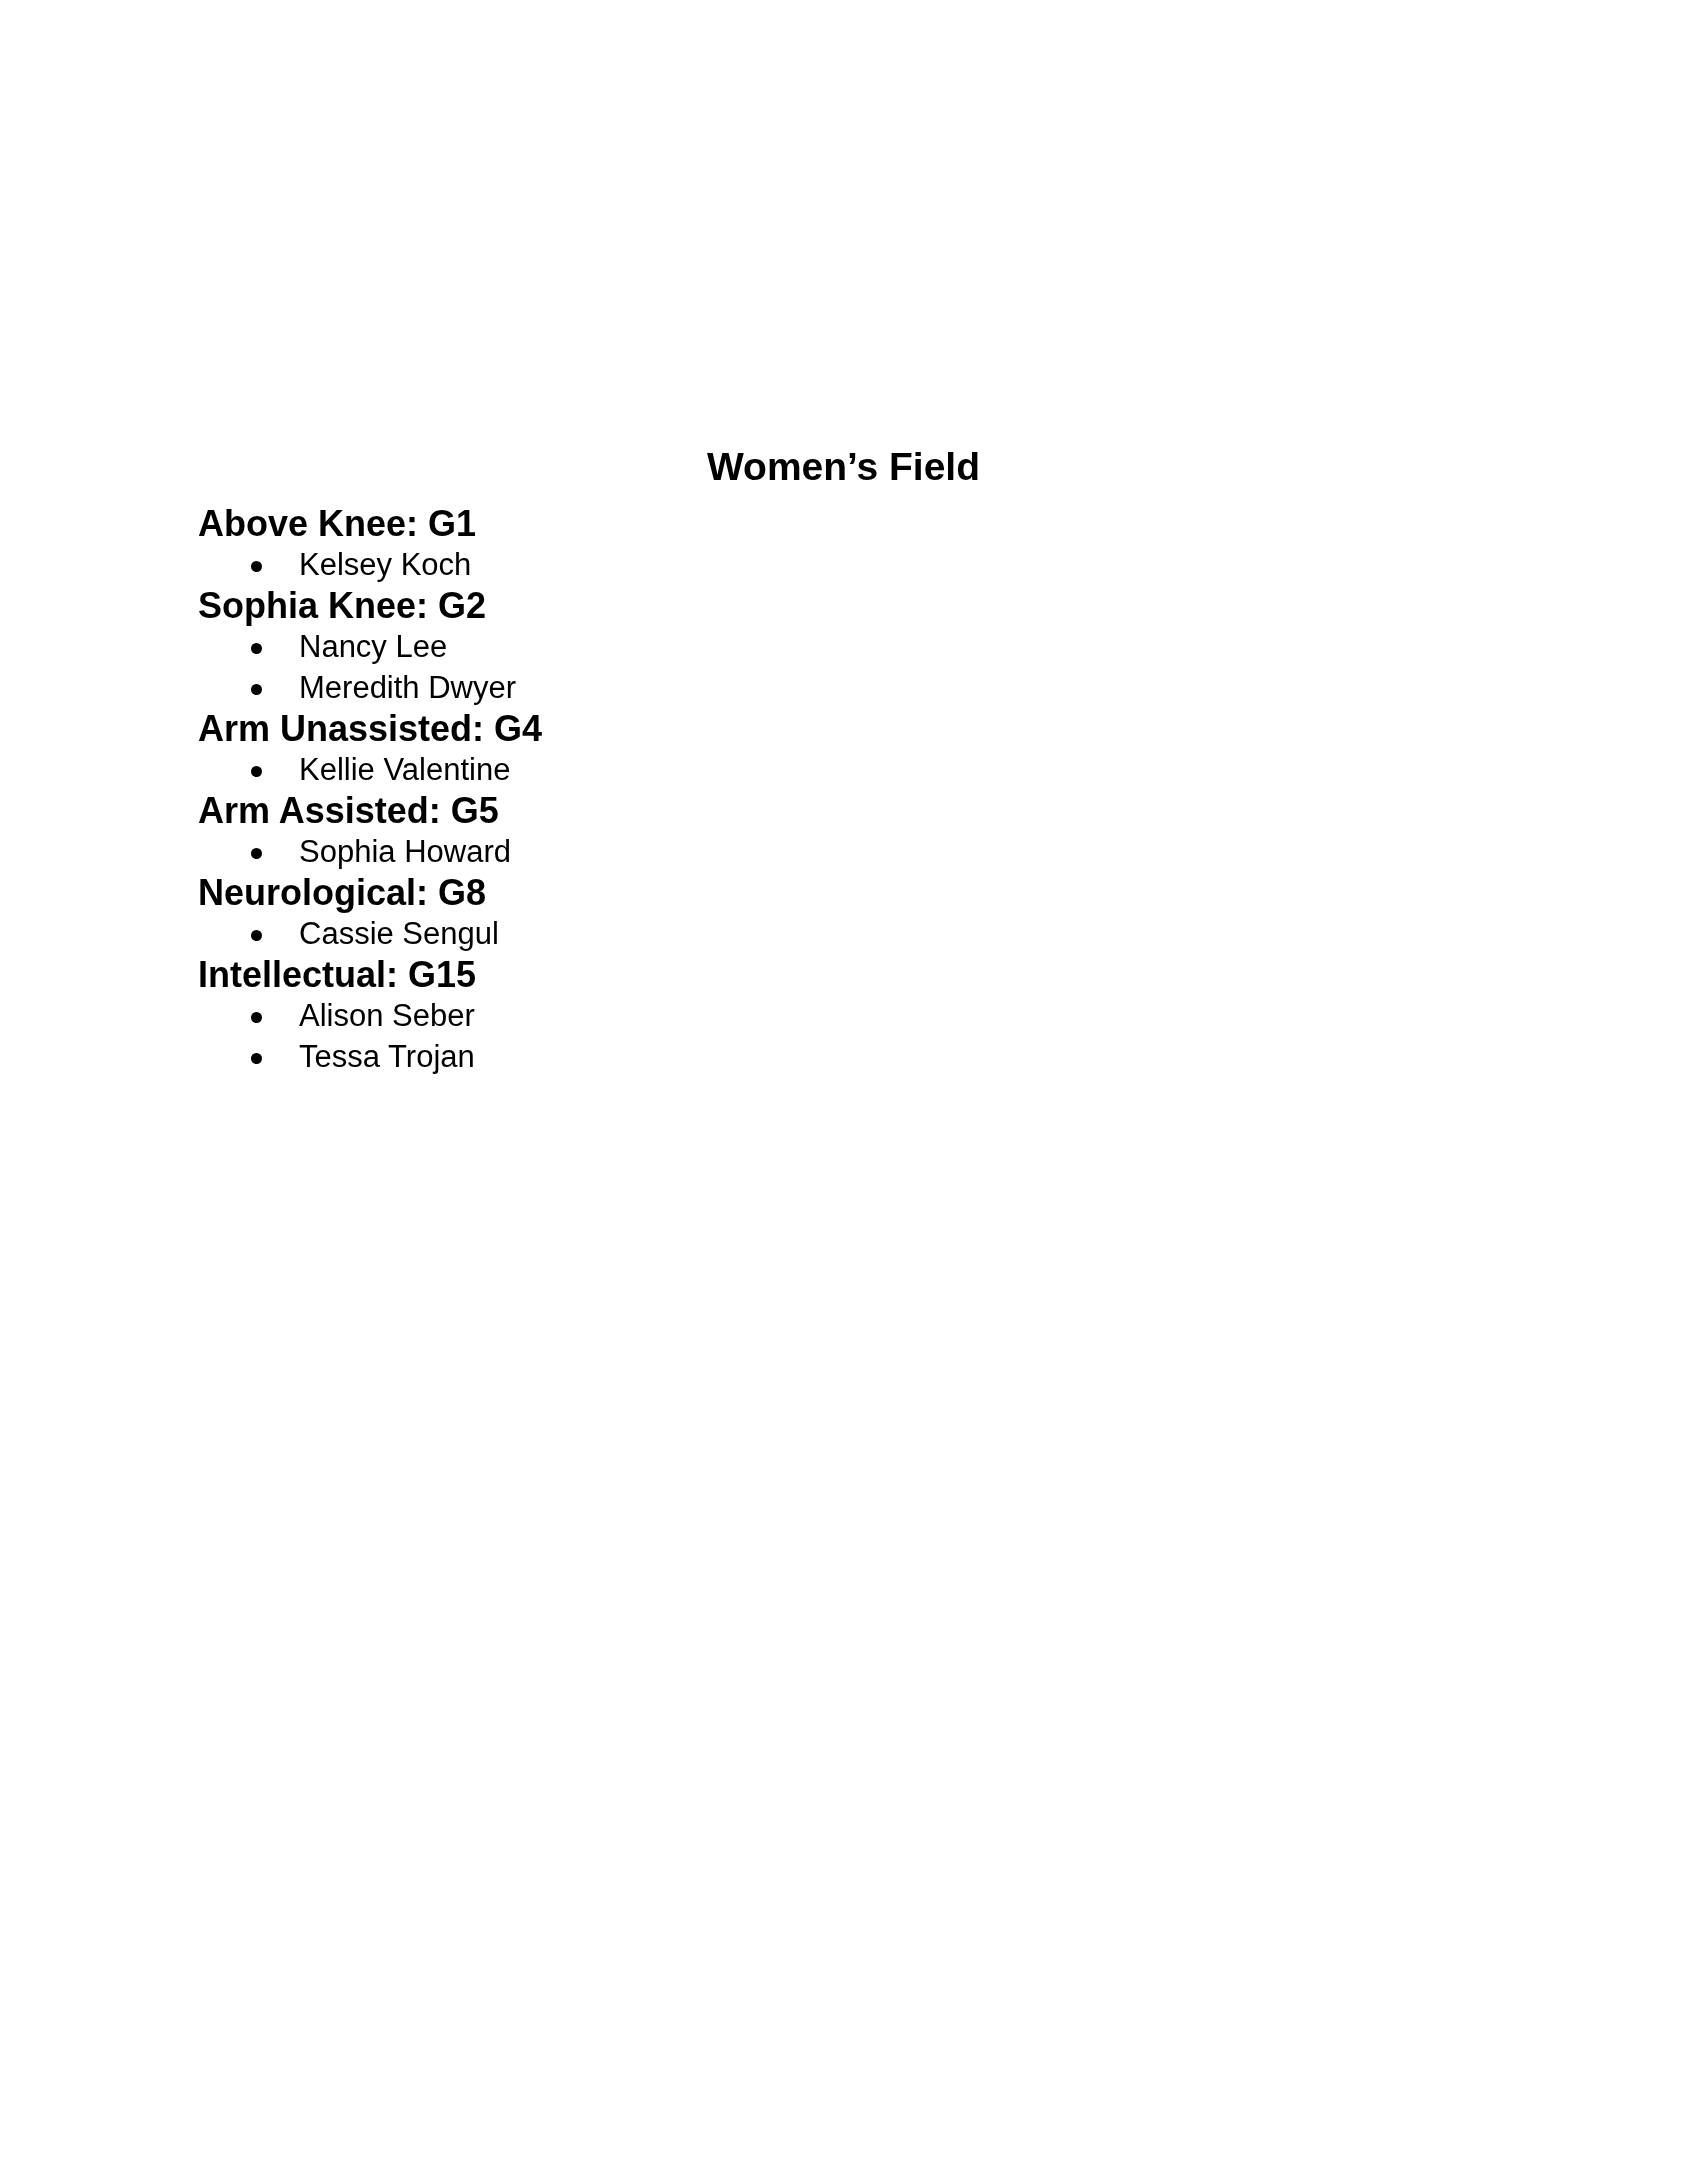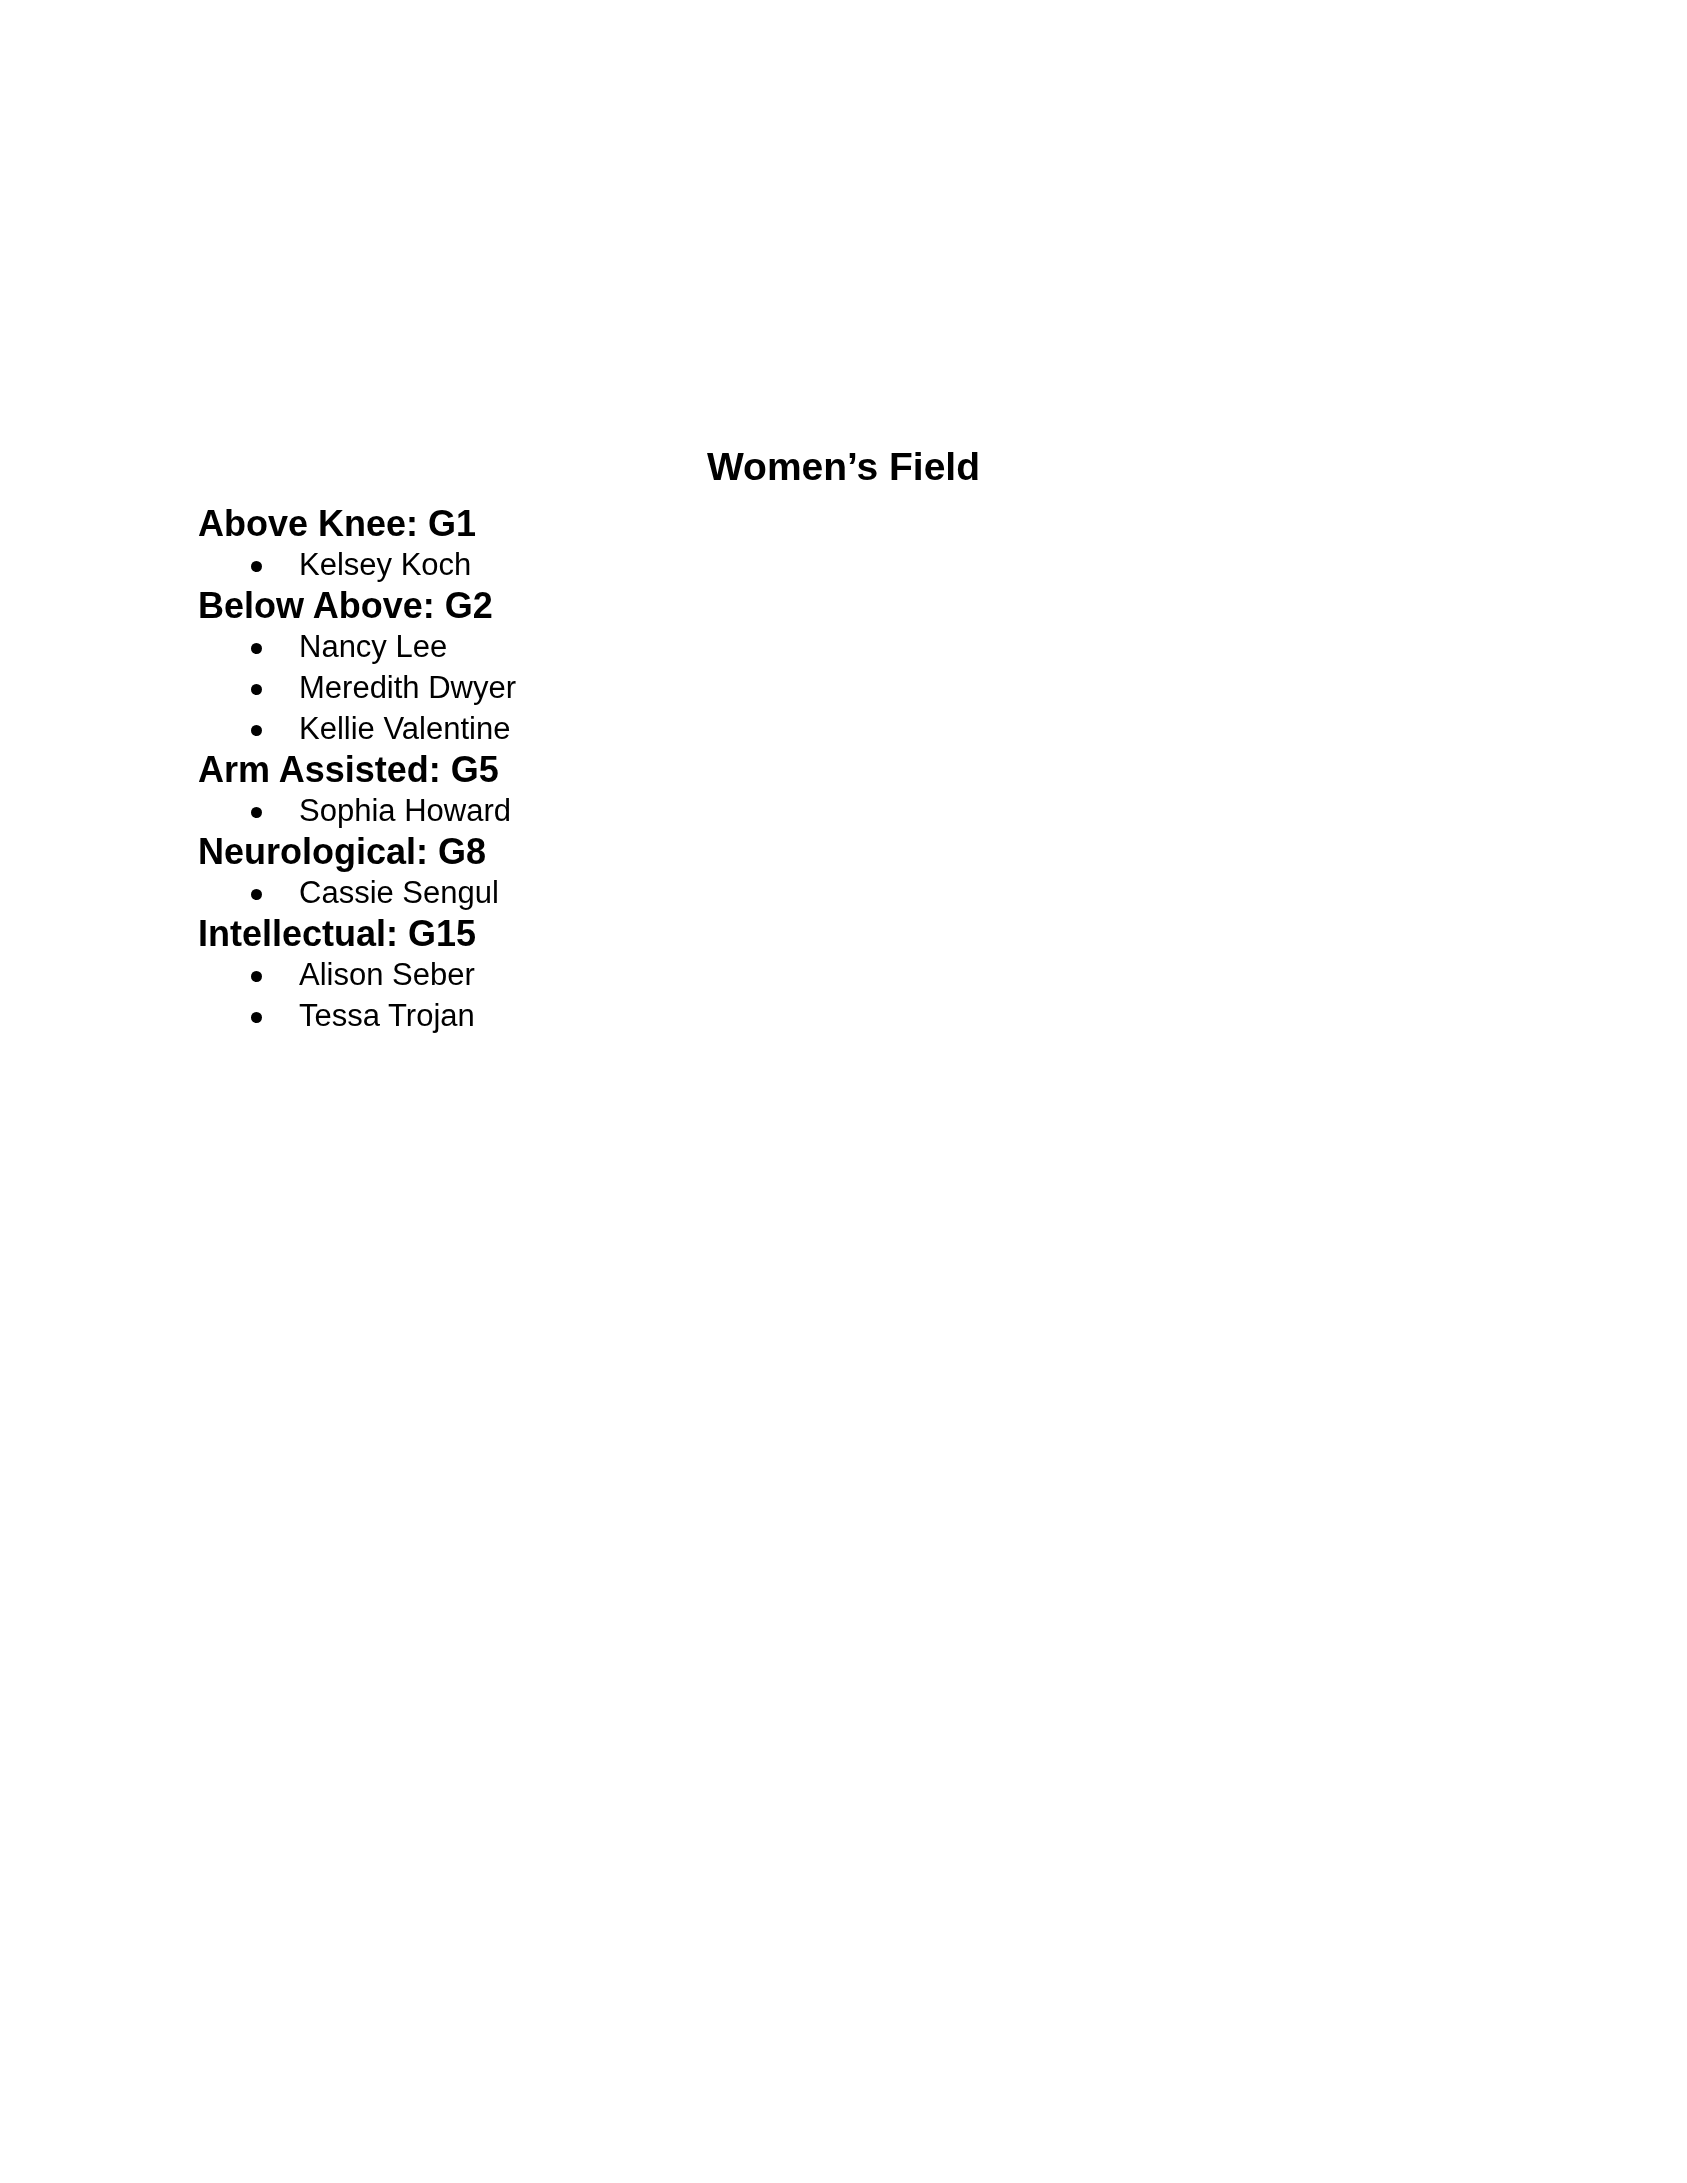--- a/index.html
+++ b/index.html
@@ -73,32 +73,33 @@
 
     <div class="group">
       <h2 class="heading">Above Knee: G1</h2>
       <div class="item">
         <span class="bullet"></span>
         <span class="name">Kelsey Koch</span>
       </div>
     </div>
 
     <div class="group">
-      <h2 class="heading">Below Above: G2</h2>
+      <h2 class="heading">Sophia Knee: G2</h2>
       <div class="item">
         <span class="bullet"></span>
         <span class="name">Nancy Lee</span>
       </div>
       <div class="item">
         <span class="bullet"></span>
         <span class="name">Meredith Dwyer</span>
       </div>
     </div>
 
     <div class="group">
+      <h2 class="heading">Arm Unassisted: G4</h2>
       <div class="item">
         <span class="bullet"></span>
         <span class="name">Kellie Valentine</span>
       </div>
     </div>
 
     <div class="group">
       <h2 class="heading">Arm Assisted: G5</h2>
       <div class="item">
         <span class="bullet"></span>

